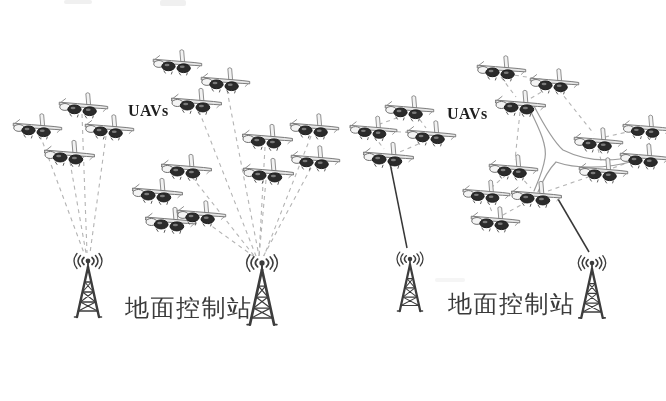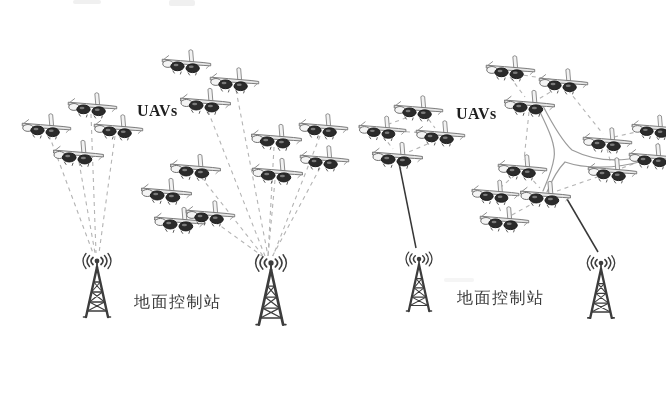--- a/index.html
+++ b/index.html
@@ -1,24 +1,24 @@
 <!DOCTYPE html>
 <html><head>
 <meta charset="utf-8">
 <style>
   html,body{margin:0;padding:0;}
   body{
     width:666px;height:401px;background:#ffffff;overflow:hidden;position:relative;
     font-family:"Liberation Serif","DejaVu Serif",serif;
   }
-  .stage{position:absolute;left:16px;top:0;width:612px;height:401px;}
+  .stage{position:absolute;left:7px;top:0;width:612px;height:401px;}
   #scene{position:absolute;left:0;top:0;}
   .label{position:absolute;white-space:nowrap;color:#383838;}
   .label.uavs{font-size:16px;font-weight:600;color:#1f1f1f;letter-spacing:0.5px;}
-  .label.gcs{font-size:16px;color:#3a3a3a;letter-spacing:1.5px;}
+  .label.gcs{font-size:24px;color:#3a3a3a;letter-spacing:1.5px;}
   .smudge{position:absolute;background:#e3e3e3;border-radius:2px;opacity:0.55;}
   .s1{left:57px;top:0;width:28px;height:4px;}
   .s2{left:153px;top:0;width:26px;height:6px;}
   .s3{left:428px;top:278px;width:30px;height:4px;opacity:0.35;}
   .dashed-link{stroke:#b4b4b4;stroke-width:1.1;stroke-dasharray:4 4;fill:none;}
   .solid-link{stroke:#383838;stroke-width:1.5;fill:none;}
   .road{stroke:#9b9b9b;stroke-width:1.2;fill:none;stroke-linecap:round;}
 </style>
 </head>
 <body>

